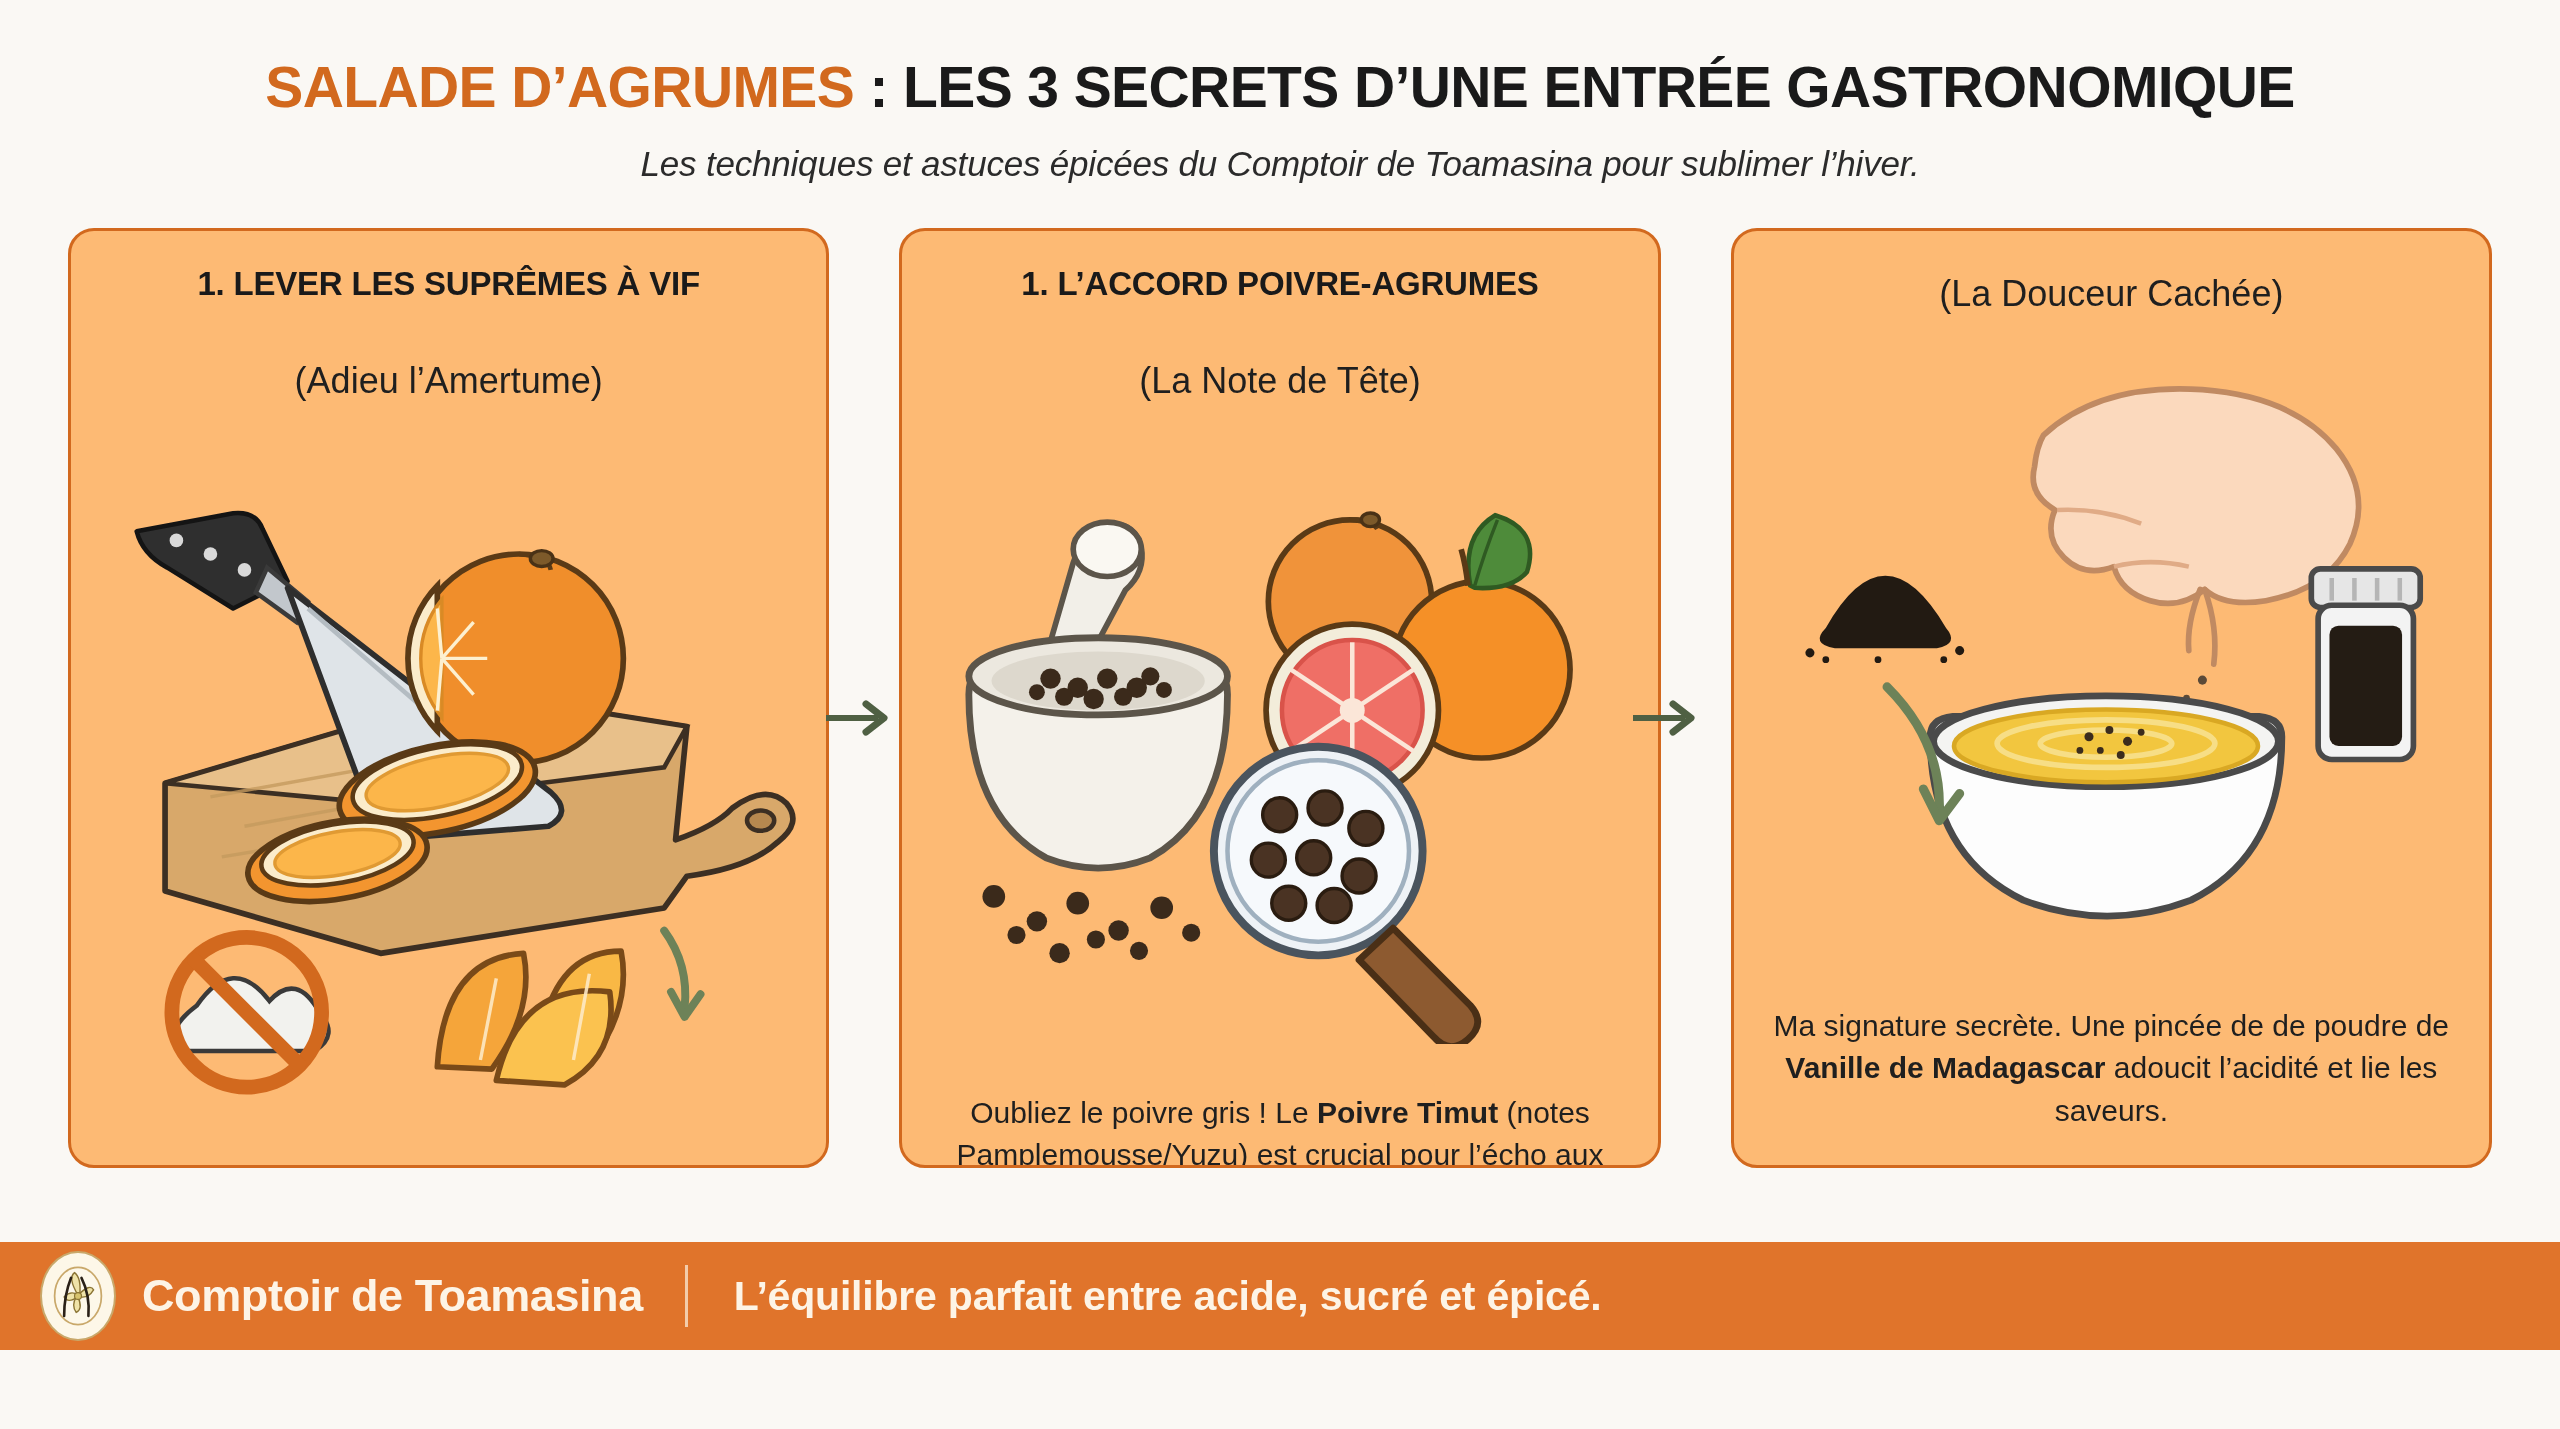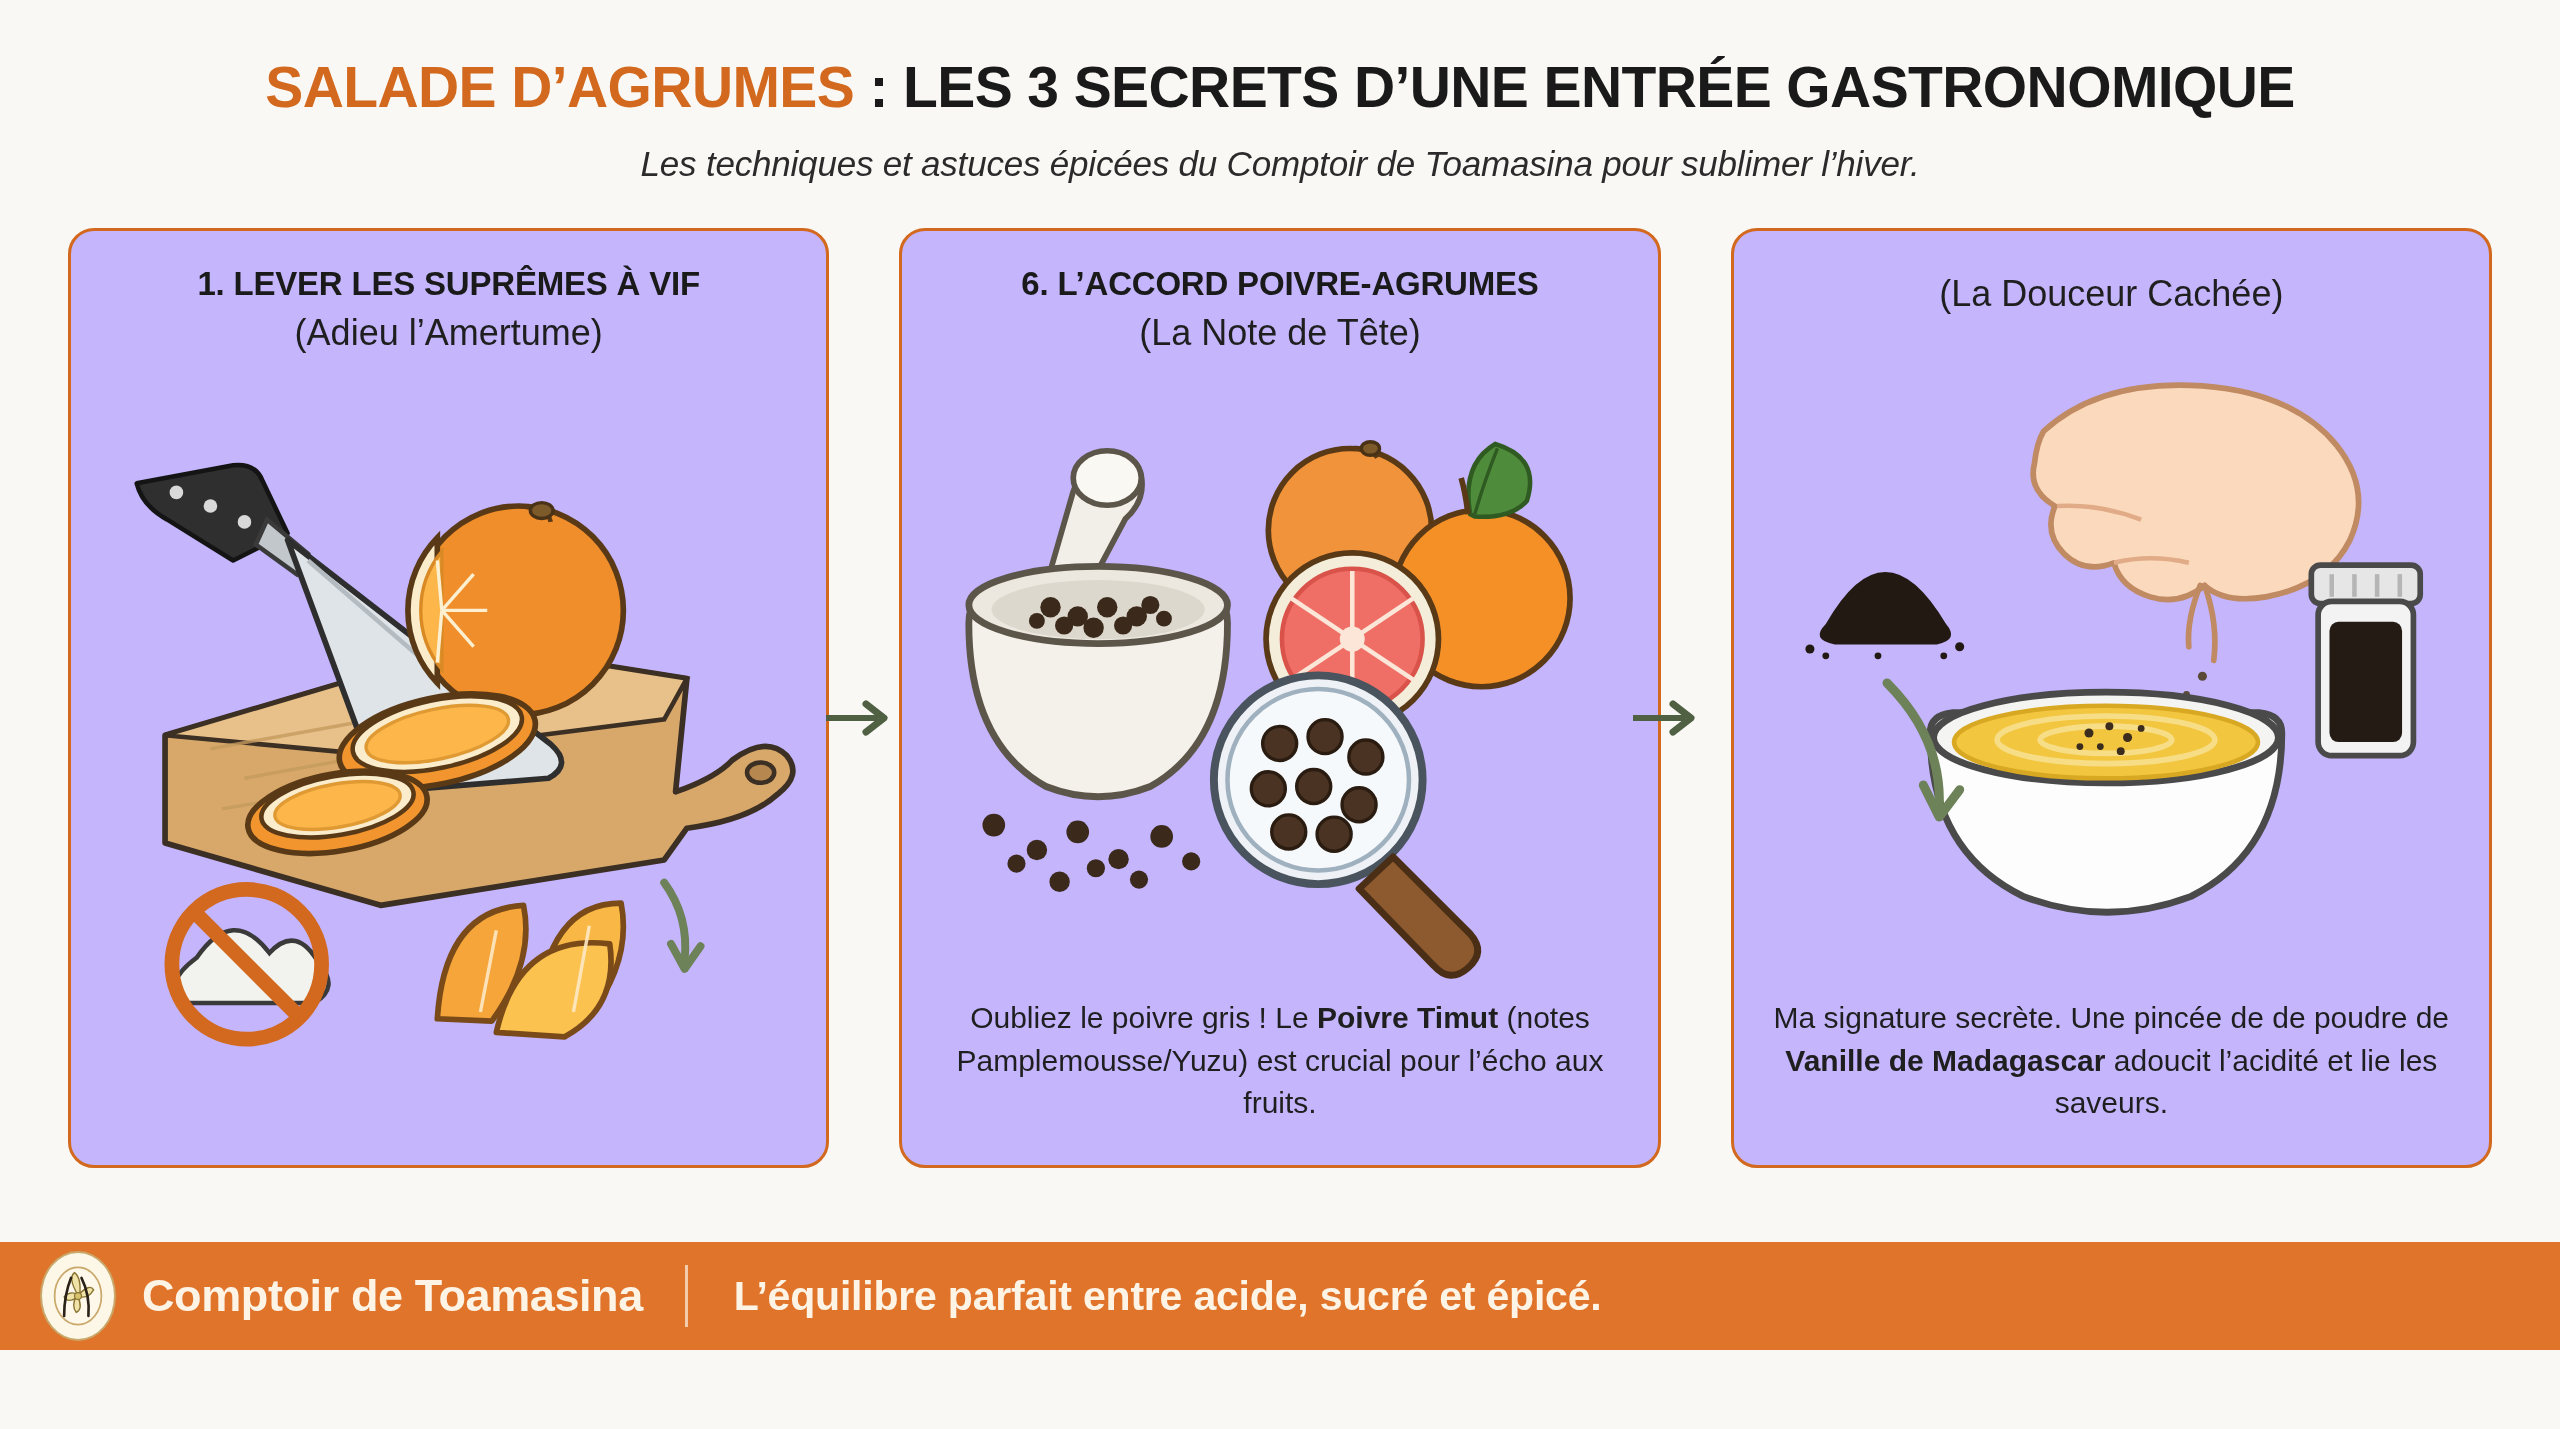--- a/index.html
+++ b/index.html
@@ -48,26 +48,27 @@
     display: flex;
     gap: 70px;
     flex: 0 0 auto;
     height: 940px;
   }
   .card {
     position: relative;
     flex: 1 1 0;
     border: 3px solid #D2691E;
     border-radius: 26px;
-    background: #c4b5fd;
+    background: #fdba74;
     display: flex;
     flex-direction: column;
     align-items: center;
     padding: 34px 26px 30px 26px;
     overflow: hidden;
+    gap: 48px;
   }
   .card-title {
     font-size: 33px;
     font-weight: bold;
     color: #1a1a1a;
     text-align: center;
     letter-spacing: -0.2px;
     line-height: 1.18;
   }
   .card-sub {
@@ -229,21 +230,21 @@
 
           <g>
             <path d="M500 380 Q522 410 518 448" stroke="#6d8258" stroke-width="7" fill="none" stroke-linecap="round"></path>
             <path d="M506 434 L518 456 L532 436" stroke="#6d8258" stroke-width="7" fill="none" stroke-linecap="round" stroke-linejoin="round"></path>
           </g>
         </svg>
       </div>
     </div>
 
     <div class="card">
-      <div class="card-title">6. L’ACCORD POIVRE-AGRUMES</div>
+      <div class="card-title">1. L’ACCORD POIVRE-AGRUMES</div>
       <div class="card-sub">(La Note de Tête)</div>
       <div class="illus">
         <svg viewBox="0 0 620 520" width="100%" height="100%" preserveAspectRatio="xMidYMid meet">
 
           <g>
             <circle cx="372" cy="130" r="72" fill="#f0933a" stroke="#5a3a16" stroke-width="5"></circle>
             <path d="M372 58 Q390 56 396 66" stroke="#5a3a16" stroke-width="4" fill="none"></path>
             <ellipse cx="390" cy="58" rx="8" ry="6" fill="#7d5a2a" stroke="#4a3216" stroke-width="3"></ellipse>
           </g>
 

